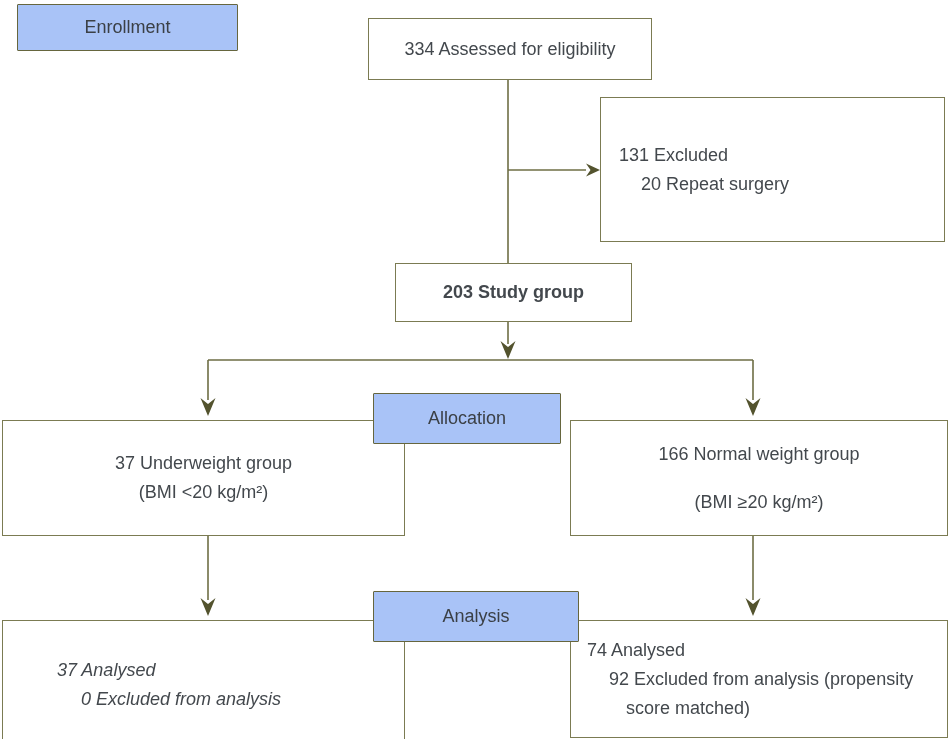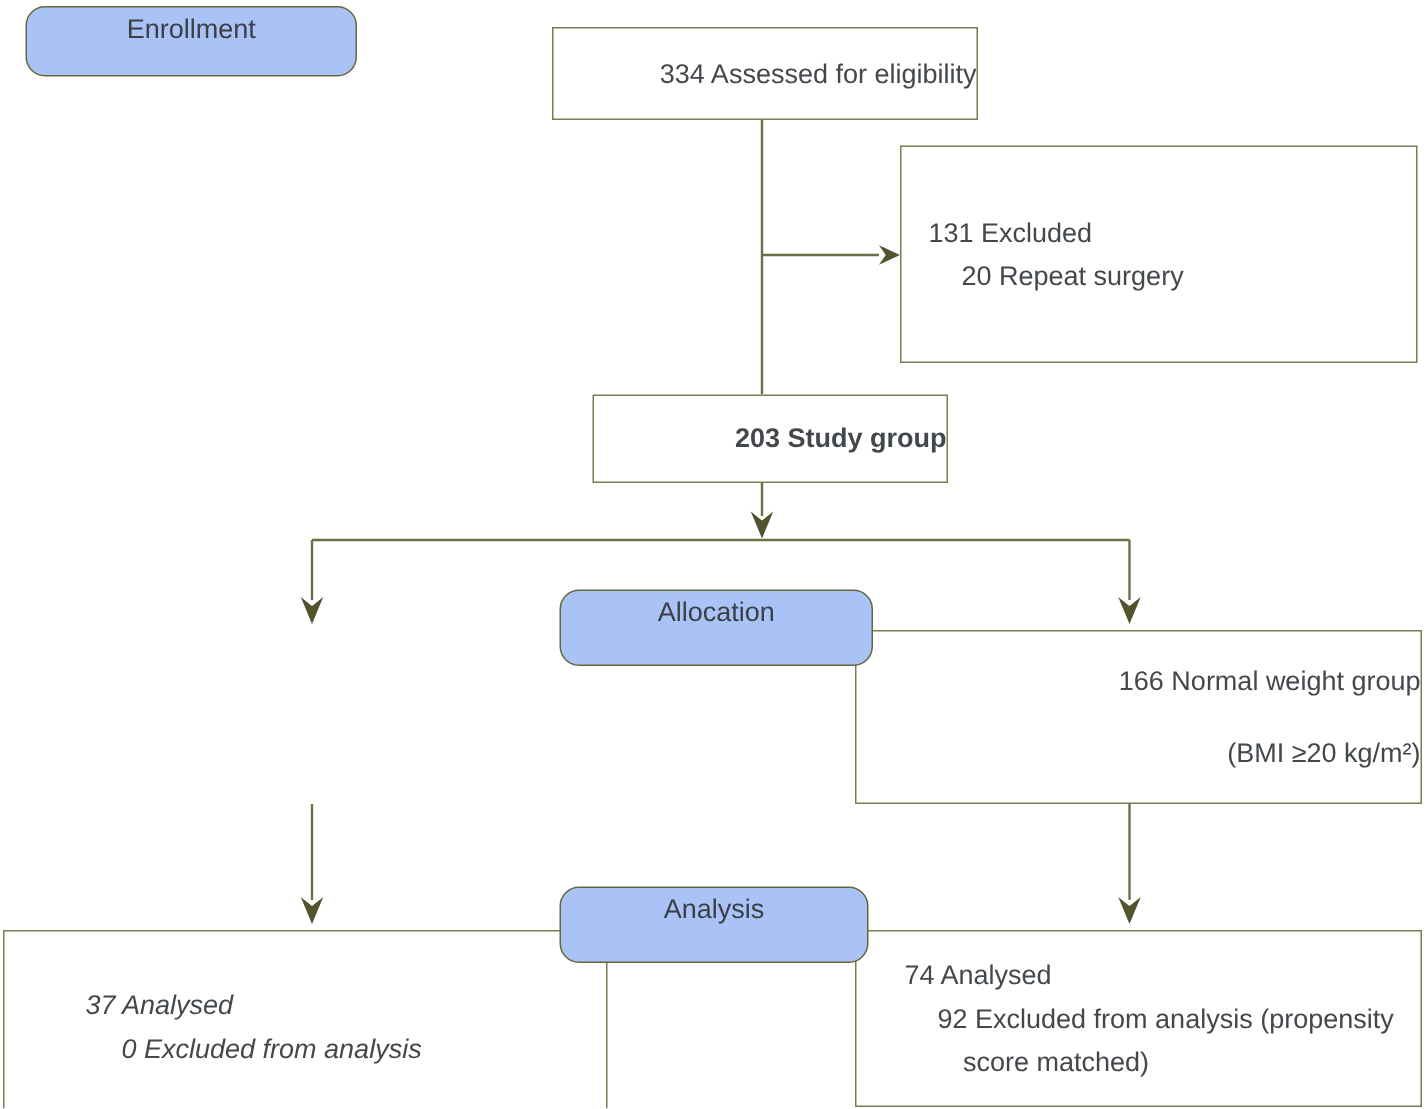--- a/index.html
+++ b/index.html
@@ -9,43 +9,43 @@
     color:var(--text,#43484d); font-size:18px; line-height:29px;
   }
   svg.connectors { position:absolute; left:0; top:0; }
   svg.connectors .lines path { stroke:var(--line,#6e6e45); stroke-width:1.6; fill:none; }
   svg.connectors .heads polygon { fill:var(--arrow,#53532e); stroke:none; }
   .box {
     position:absolute; background:#fff; box-sizing:border-box;
     border:1.5px solid var(--box-border,#7b7b52);
     display:flex; flex-direction:column; justify-content:center;
   }
-  .box.center { align-items:flex-end; text-align:center; }
+  .box.center { align-items:center; text-align:center; }
   .badge {
     position:absolute; box-sizing:border-box;
     background:var(--badge-fill,#a9c3f7);
     border:1.5px solid var(--badge-border,#66663e);
-    border-radius:13px;
-    display:flex; align-items:flex-start; justify-content:center;
+    border-radius:1px;
+    display:flex; align-items:center; justify-content:center;
     color:#3b4046; z-index:5;
   }
   .line { white-space:nowrap; }
 
   #badge-enrollment   { left:17px;  top:4px;   width:221px; height:47px; }
   #box-assessed       { left:368px; top:18px;  width:284px; height:62px; }
   #box-excluded       { left:600px; top:97px;  width:345px; height:145px; padding-left:18px;justify-content:center; }
   #box-excluded .sub  { padding-left:22px; }
   #box-study          { left:395px; top:263px; width:237px; height:59px;font-weight:bold; }
-  #badge-allocation   { left:373px; top:393px; width:209px; height:51px; }
+  #badge-allocation   { left:373px; top:393px; width:188px; height:51px; }
   #box-underweight    { left:2px;   top:420px; width:403px; height:116px; }
   #box-normal         { left:570px; top:420px; width:378px; height:116px;gap:19px; }
   #badge-analysis     { left:373px; top:591px; width:206px; height:51px; }
   #box-analysed-left  { left:2px;   top:620px; width:403px; height:130px; padding-left:54px;font-style:italic; }
   #box-analysed-left .indent1 { padding-left:24px; }
-  #box-analysed-right { left:570px; top:620px; width:378px; height:118px; padding-left:32px; }
+  #box-analysed-right { left:570px; top:620px; width:378px; height:118px; padding-left:16px; }
   #box-analysed-right .indent1 { padding-left:22px; }
   #box-analysed-right .indent2 { padding-left:39px; }
 </style>
 </head>
 <body>
 
 <div class="canvas">
 
   <svg class="connectors" width="952" height="739" viewBox="0 0 952 739">
     <g class="lines">
@@ -76,20 +76,24 @@
 
   <div class="box" id="box-excluded">
     <span class="line">131 Excluded</span>
     <span class="line sub">20 Repeat surgery</span>
   </div>
 
   <div class="box center" id="box-study">
     <span class="line">203 Study group</span>
   </div>
 
+  <div class="box center" id="box-underweight">
+    <span class="line">37 Underweight group</span>
+    <span class="line">(BMI &lt;20 kg/m²)</span>
+  </div>
 
   <div class="box center" id="box-normal">
     <span class="line">166 Normal weight group</span>
     <span class="line">(BMI ≥20 kg/m²)</span>
   </div>
 
   <div class="badge" id="badge-allocation">
     <span class="line">Allocation</span>
   </div>
 

